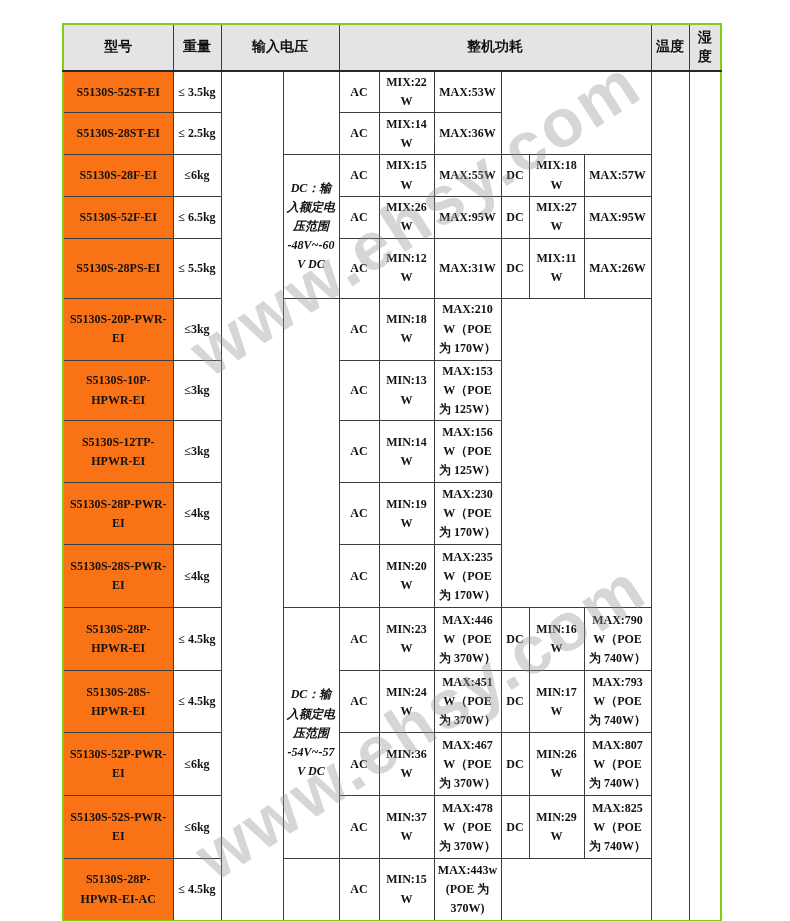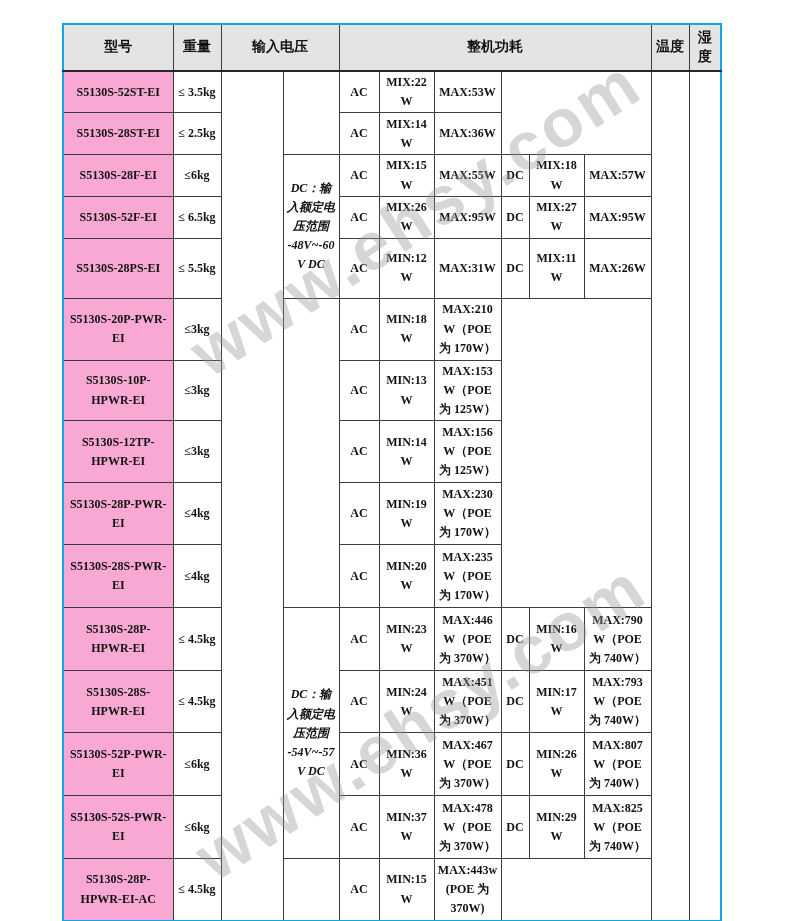--- a/index.html
+++ b/index.html
@@ -10,40 +10,40 @@
     overflow:hidden;
     font-family:"Liberation Serif","DejaVu Serif",serif;
     font-weight:bold;
     color:#121212;
   }
   table.spec{
     position:absolute;left:62px;top:23px;
     width:658px;
     border-collapse:collapse;
     table-layout:fixed;
-    border:2px solid #0ea5e9;
+    border:2px solid #84cc16;
   }
   table.spec td{
     border:1px solid #3c3c3c;
     text-align:center;
     vertical-align:middle;
     font-size:12px;
     line-height:1.6;
     padding:1px 2px;
     overflow:hidden;
     word-wrap:break-word;
     overflow-wrap:break-word;
   }
   tr.hd td{
     background:#e4e4e4;
     font-size:14px;
     line-height:1.3;
     border-bottom:2px solid #262626;
   }
-  td.model{background:#f9a8d4;}
+  td.model{background:#f97316;}
   td.vnote{line-height:1.6;padding:1px 4px;font-style:italic;}
   .wm{
     position:absolute;
     font-family:"Liberation Sans","DejaVu Sans",sans-serif;
     font-weight:bold;
     font-size:68px;
     letter-spacing:3px;
     color:rgba(148,148,148,0.38);
     transform:rotate(-33deg);
     white-space:nowrap;

